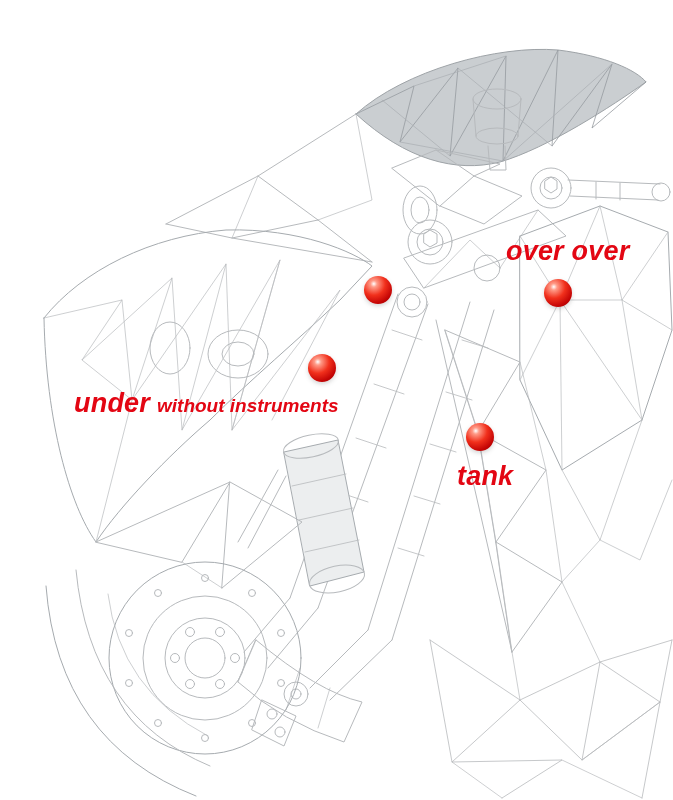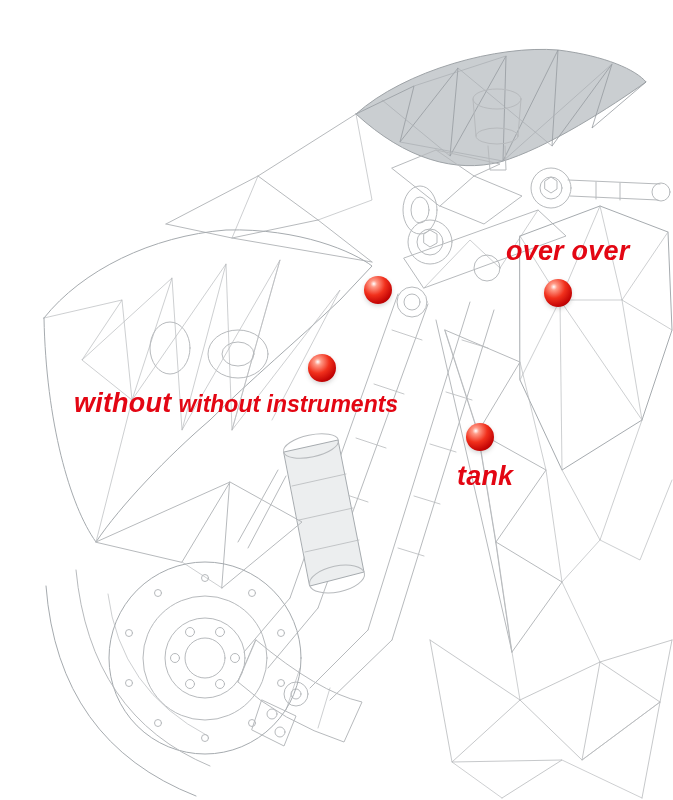--- a/index.html
+++ b/index.html
@@ -25,21 +25,21 @@
   }
   .label {
     position: absolute;
     color: var(--accent);
     font-style: italic;
     font-weight: bold;
     white-space: nowrap;
     line-height: 1;
   }
   .label .label-primary { font-size: 27px; letter-spacing: 0.2px; }
-  .label .label-secondary { font-size: 23px; margin-left: 7px; }
+  .label .label-secondary { font-size: 19px; margin-left: 7px; }
 </style>
 </head>
 <body>
 
 <div class="stage">
 
   <svg width="673" height="800" viewBox="0 0 673 800" xmlns="http://www.w3.org/2000/svg">
     <g fill="none" stroke="#b7babd" stroke-width="1" stroke-linejoin="round" stroke-linecap="round">
 
       <g>
@@ -157,18 +157,18 @@
       </g>
 
     </g>
   </svg>
 
   <div id="markers-layer">
       <div class="dot" style="left: 378px; top: 290px;"></div>
       <div class="dot" style="left: 558px; top: 293px;"></div>
       <div class="label" style="left: 506px; top: 238px;"><span class="label-primary">over over</span></div>
       <div class="dot" style="left: 322px; top: 368px;"></div>
-      <div class="label" style="left: 74px; top: 390px;"><span class="label-primary">without</span><span class="label-secondary">without instruments</span></div>
+      <div class="label" style="left: 74px; top: 390px;"><span class="label-primary">under</span><span class="label-secondary">without instruments</span></div>
       <div class="dot" style="left: 480px; top: 437px;"></div>
       <div class="label" style="left: 457px; top: 463px;"><span class="label-primary">tank</span></div>
     </div>
 
 </div>
 
 </body></html>

